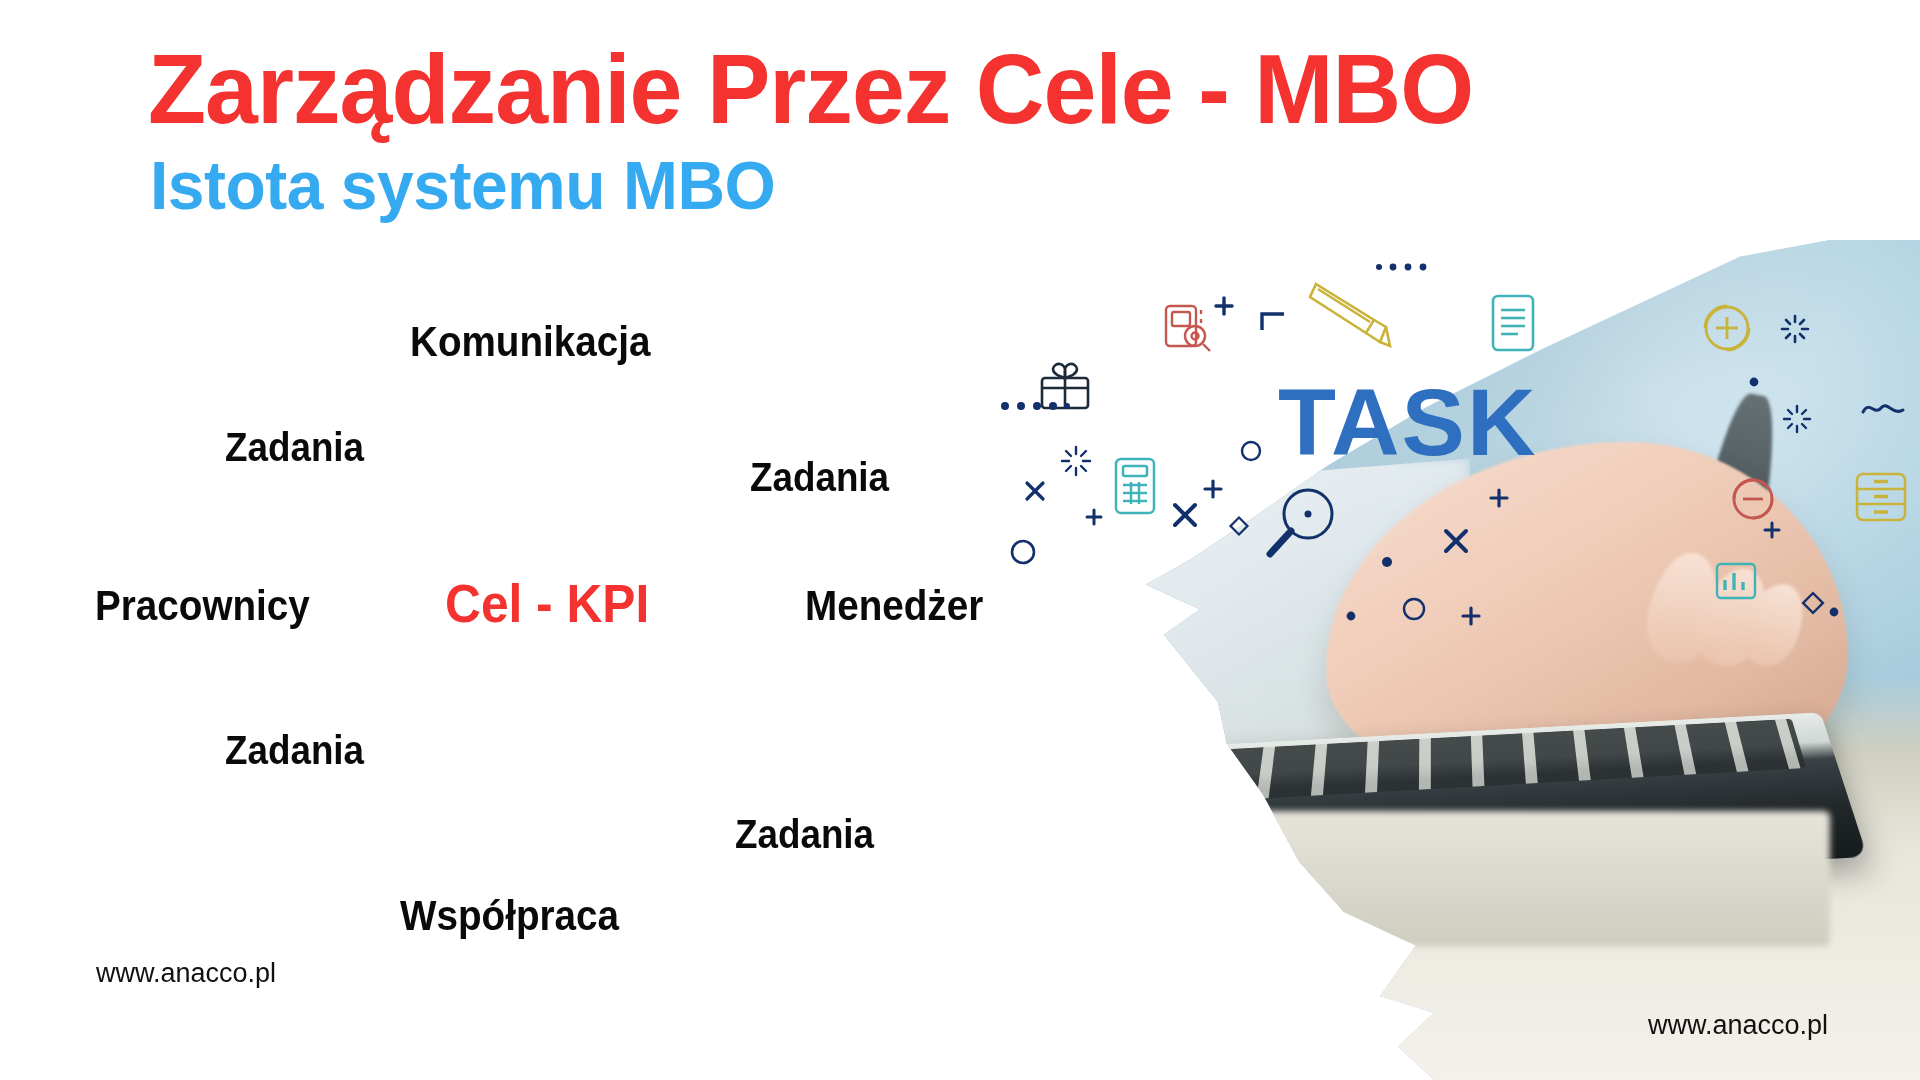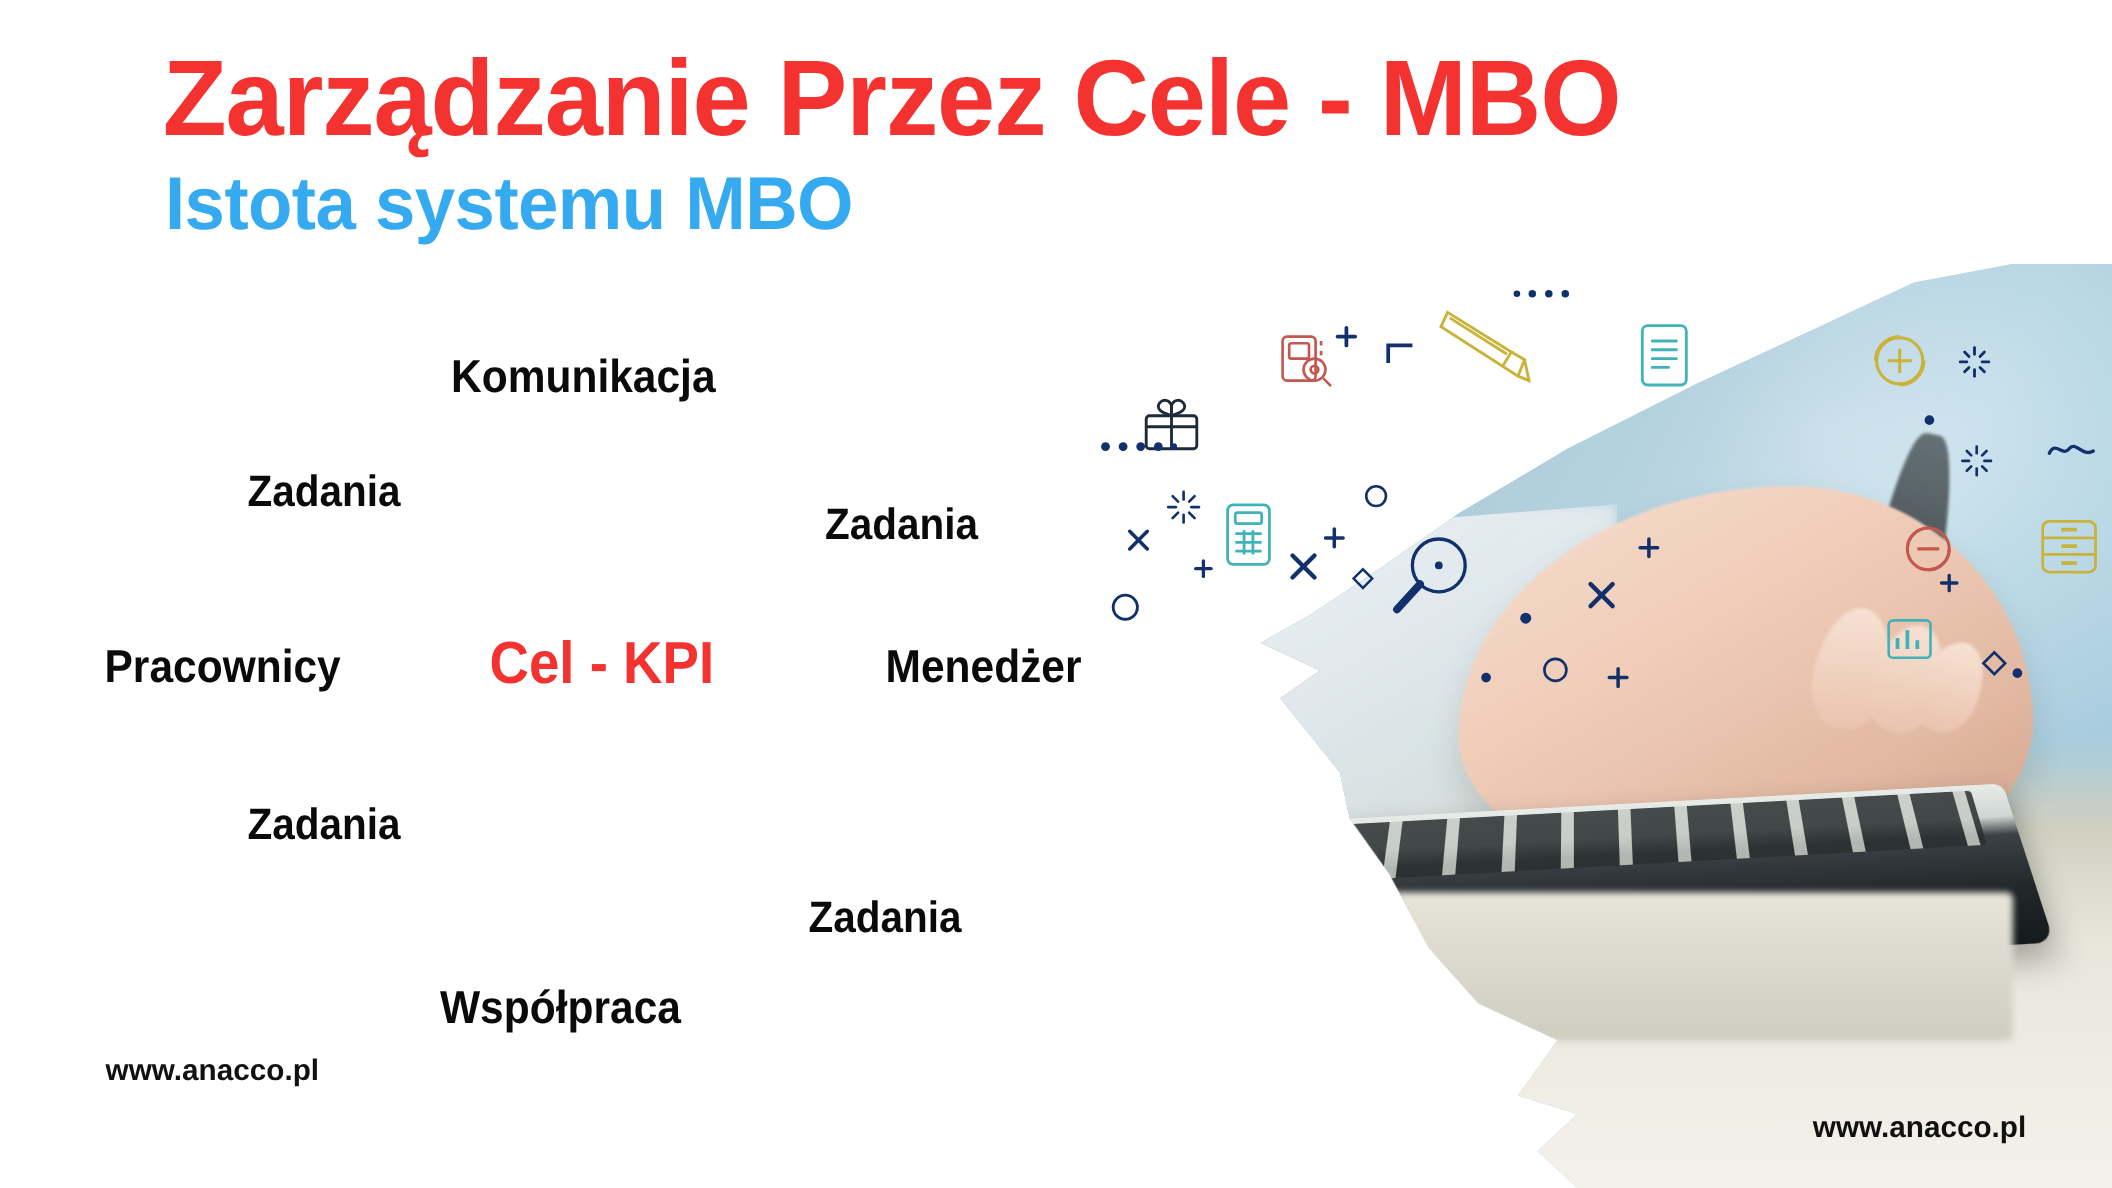--- a/index.html
+++ b/index.html
@@ -51,21 +51,21 @@
   .w-cel        {left:445px;top:572px;font-size:54px;}
   .w-menedzer   {left:805px;top:582px;font-size:42px;}
   .w-zadania-3  {left:225px;top:728px;font-size:40px;}
   .w-zadania-4  {left:735px;top:812px;font-size:40px;}
   .w-wspolpraca {left:400px;top:892px;font-size:42px;}
 
   
   .url{
     position:absolute;
     font-family:"Liberation Sans", sans-serif;
-    font-weight:700;
+    font-weight:400;
     color:#111;
     white-space:nowrap;
   }
   .url-left {left:96px; top:958px; font-size:27px;}
   .url-right{left:1648px;top:1010px;font-size:27px;}
 
   
   #collage{
     position:absolute;left:1020px;top:240px;width:900px;height:840px;
     overflow:hidden;
@@ -451,20 +451,21 @@
         <path d="M3 12c6-12 12 4 18-4s12 8 22 2"></path>
       </svg>
   </div>
 
   <div class="deco" style="left:1258px;top:310px">
     <svg width="30" height="24" viewBox="0 0 30 24" fill="none" stroke="#12306b" stroke-width="3.4">
         <path d="M4 20V4h22"></path>
       </svg>
   </div>
 
+  <div class="task-word">TASK</div>
 
   <div class="title-main">Zarządzanie Przez Cele - MBO</div>
   <div class="title-sub">Istota systemu MBO</div>
 
   <div class="cloud-word w-komunikacja">Komunikacja</div>
   <div class="cloud-word w-zadania-1">Zadania</div>
   <div class="cloud-word w-zadania-2">Zadania</div>
   <div class="cloud-word w-pracownicy">Pracownicy</div>
   <div class="cloud-word w-cel accent">Cel - KPI</div>
   <div class="cloud-word w-menedzer">Menedżer</div>

